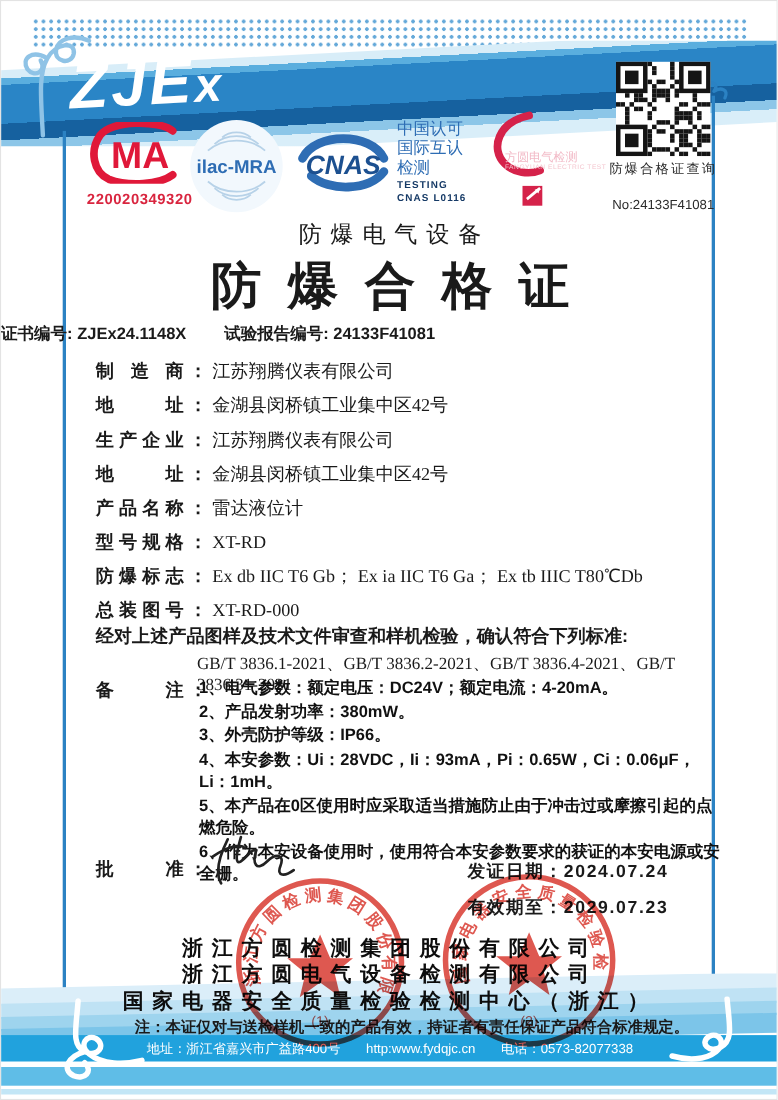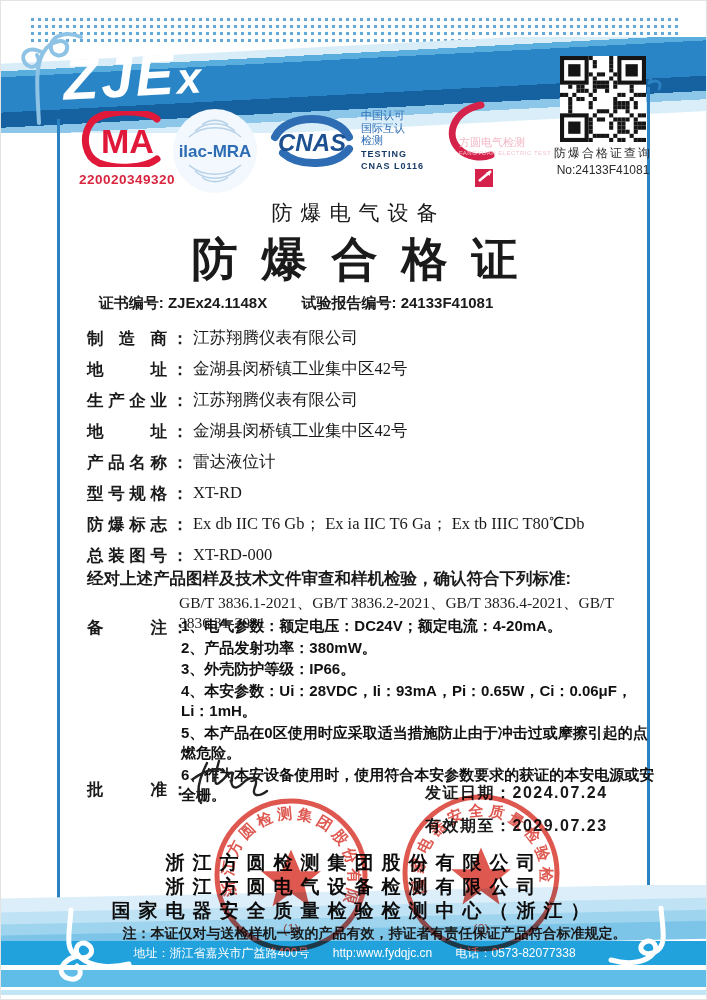--- a/index.html
+++ b/index.html
@@ -21,36 +21,36 @@
   .rail.left{left:56px;top:118px;height:790px;}
   .rail.right{left:646px;top:86px;height:856px;}
   .flourish{position:absolute;}
   
   .marks{position:absolute;left:0;top:98px;width:707px;height:100px;}
   .cma{position:absolute;left:76px;top:12px;width:100px;text-align:center;}
   .cma-num{margin-top:1px;color:#d9253f;font-weight:bold;font-size:13.5px;letter-spacing:.5px;}
   .ilac{position:absolute;left:168px;top:8px;}
   .cnas{position:absolute;left:268px;top:10px;display:flex;align-items:center;}
   .cnas-txt{margin-left:6px;line-height:1.15;}
-  .cnas-cjk{color:#2e6db4;font-size:11px;}
+  .cnas-cjk{color:#2e6db4;font-size:15px;}
   .cnas-lat{color:#163a66;font-size:9px;font-weight:bold;letter-spacing:1px;margin-top:2px;}
   .fy{position:absolute;left:428px;top:-4px;width:120px;height:104px;}
   .fy-ghost{position:absolute;left:30px;top:40px;color:#f2b9c6;font-size:11px;white-space:nowrap;}
   .fy-ghost .sub{display:block;font-size:6px;letter-spacing:.5px;color:#f4c6cf;}
   
   .qrblock{position:absolute;left:552px;top:55px;width:100px;text-align:center;}
   .qrblock svg{display:block;margin:0 auto;}
   .qr-cap{font-size:12px;color:#2b2b2b;letter-spacing:2px;margin-top:3px;}
-  .qr-no{font-size:12px;color:#2b2b2b;margin-top:1px;}
+  .qr-no{font-size:12px;color:#2b2b2b;margin-top:17px;}
   
   .subtitle{position:absolute;left:0;top:198px;width:707px;text-align:center;
             font-size:21px;font-weight:normal;letter-spacing:8px;text-indent:8px;}
   .maintitle{position:absolute;left:0;top:228px;width:707px;text-align:center;
             font-size:46px;font-weight:bold;letter-spacing:24px;text-indent:24px;}
-  .certline{position:absolute;left:0;top:293px;width:590px;text-align:center;font-size:15px;font-weight:bold;}
+  .certline{position:absolute;left:0;top:293px;width:590px;text-align:left;font-size:15px;font-weight:bold;}
   .certline .gap{display:inline-block;width:26px;}
   
   .fields{position:absolute;left:86px;top:326px;width:566px;}
   .field-row{display:flex;margin-bottom:9px;font-size:16.5px;line-height:22px;}
   .field-label{width:80px;font-weight:bold;text-align:justify;text-align-last:justify;}
   .field-colon{width:26px;text-align:center;font-weight:bold;}
   .field-value{flex:1;font-family:"Liberation Serif",serif;}
   .statement{position:absolute;left:86px;top:567px;width:566px;font-size:16.5px;font-weight:bold;}
   .standards{position:absolute;left:178px;top:592px;width:470px;font-size:15.5px;font-family:"Liberation Serif",serif;}
   

